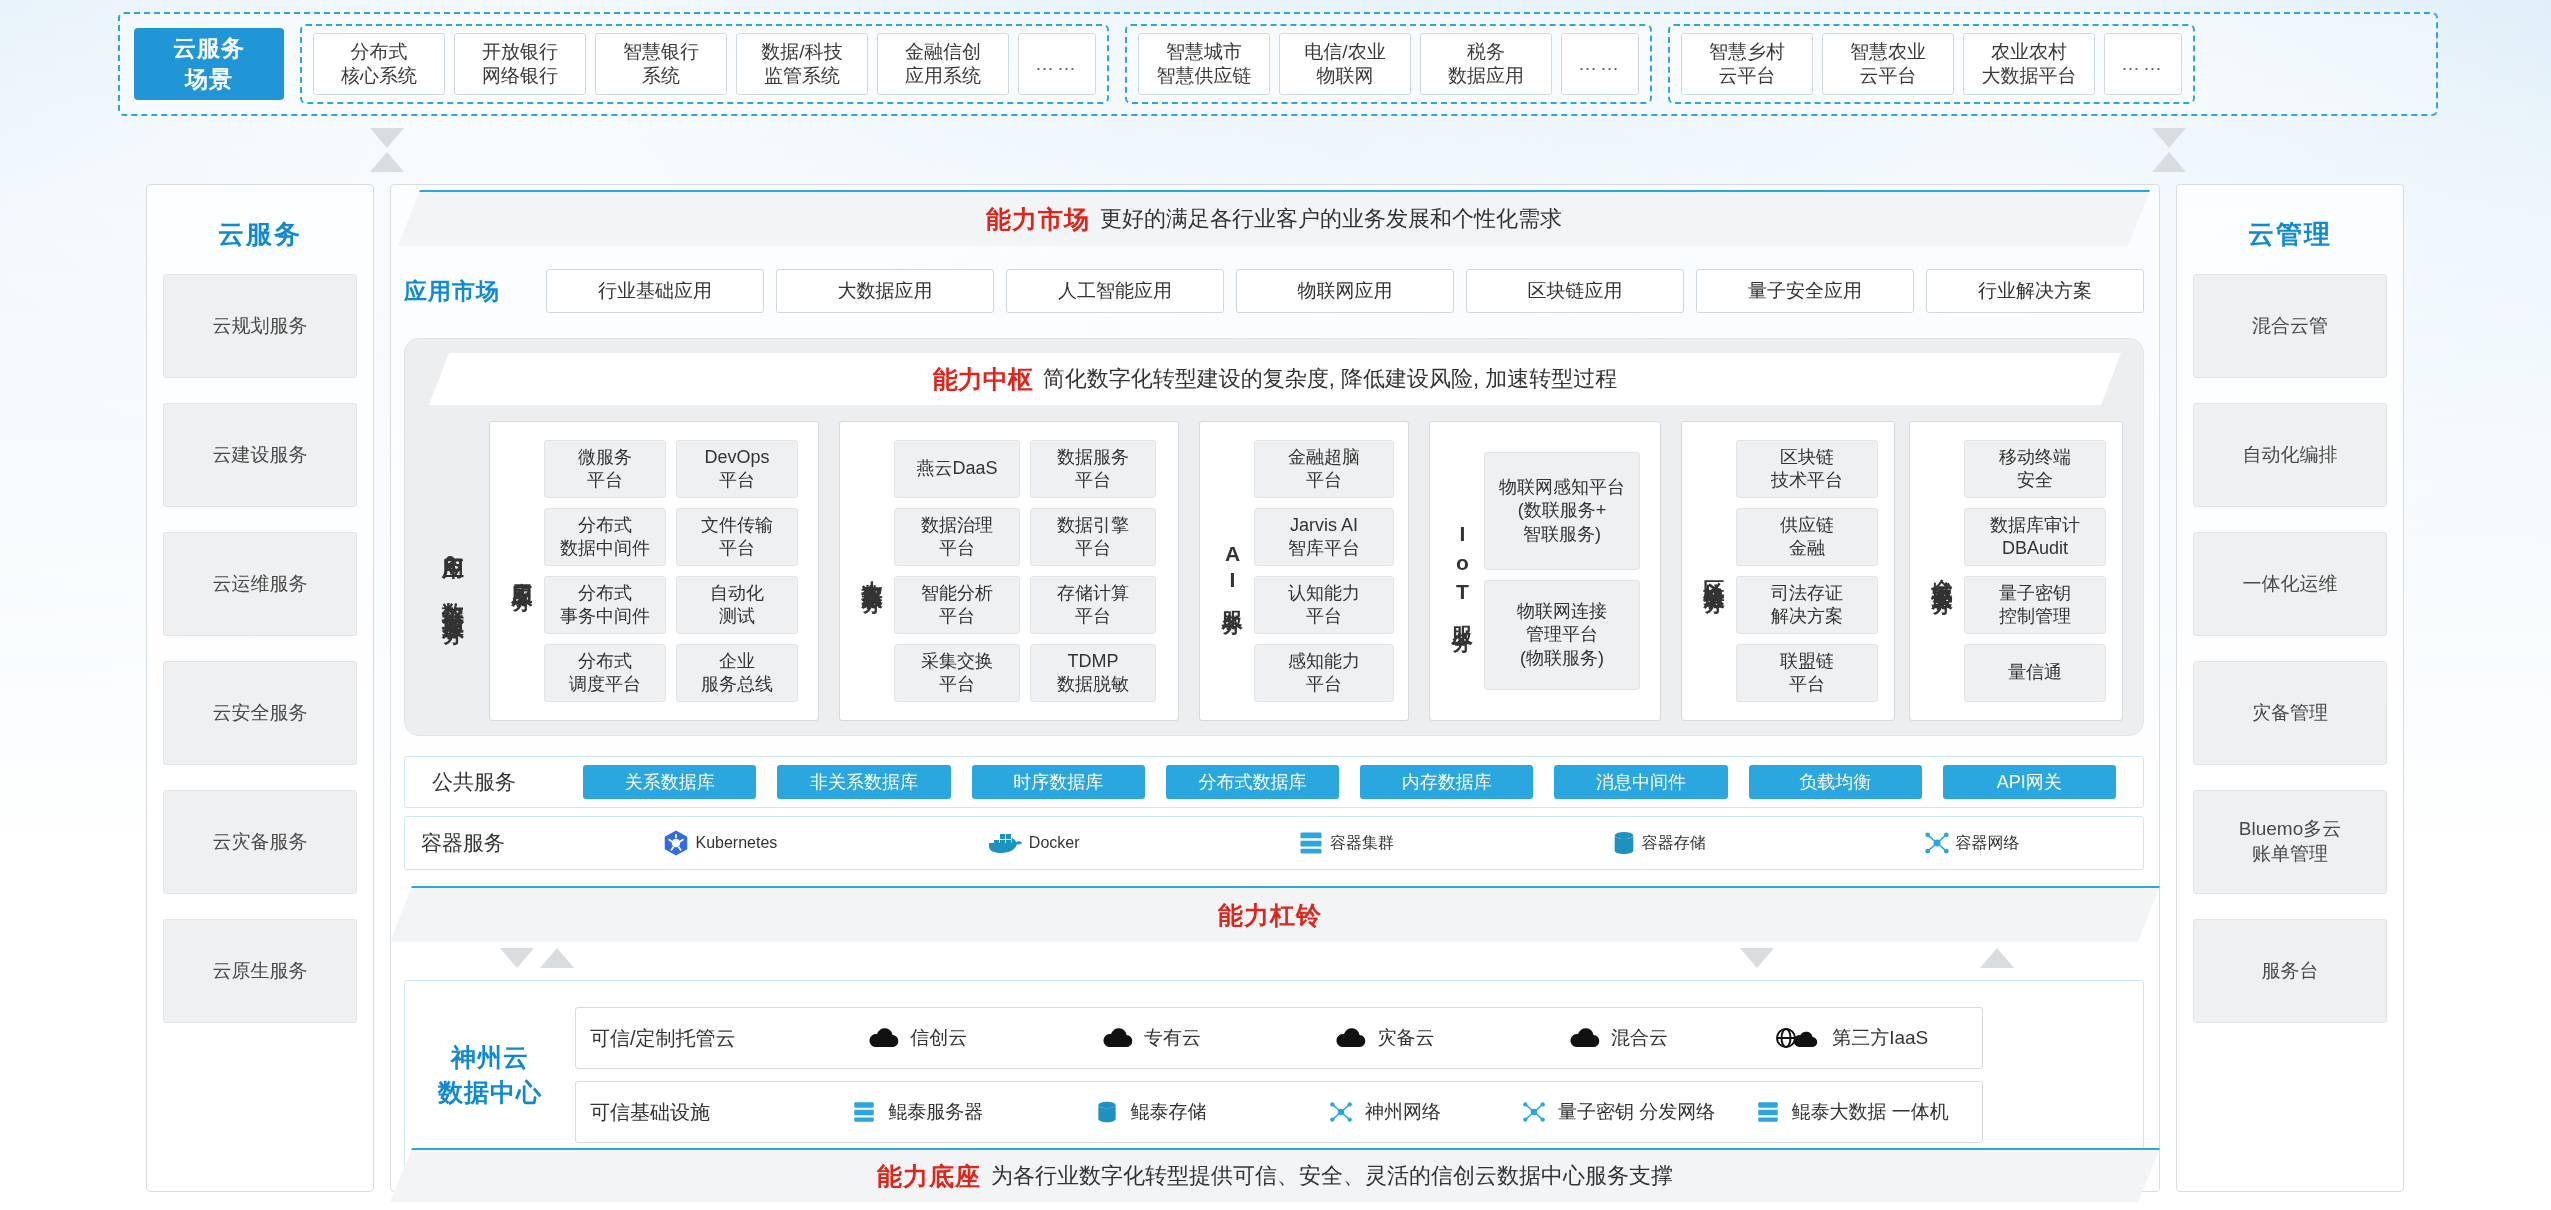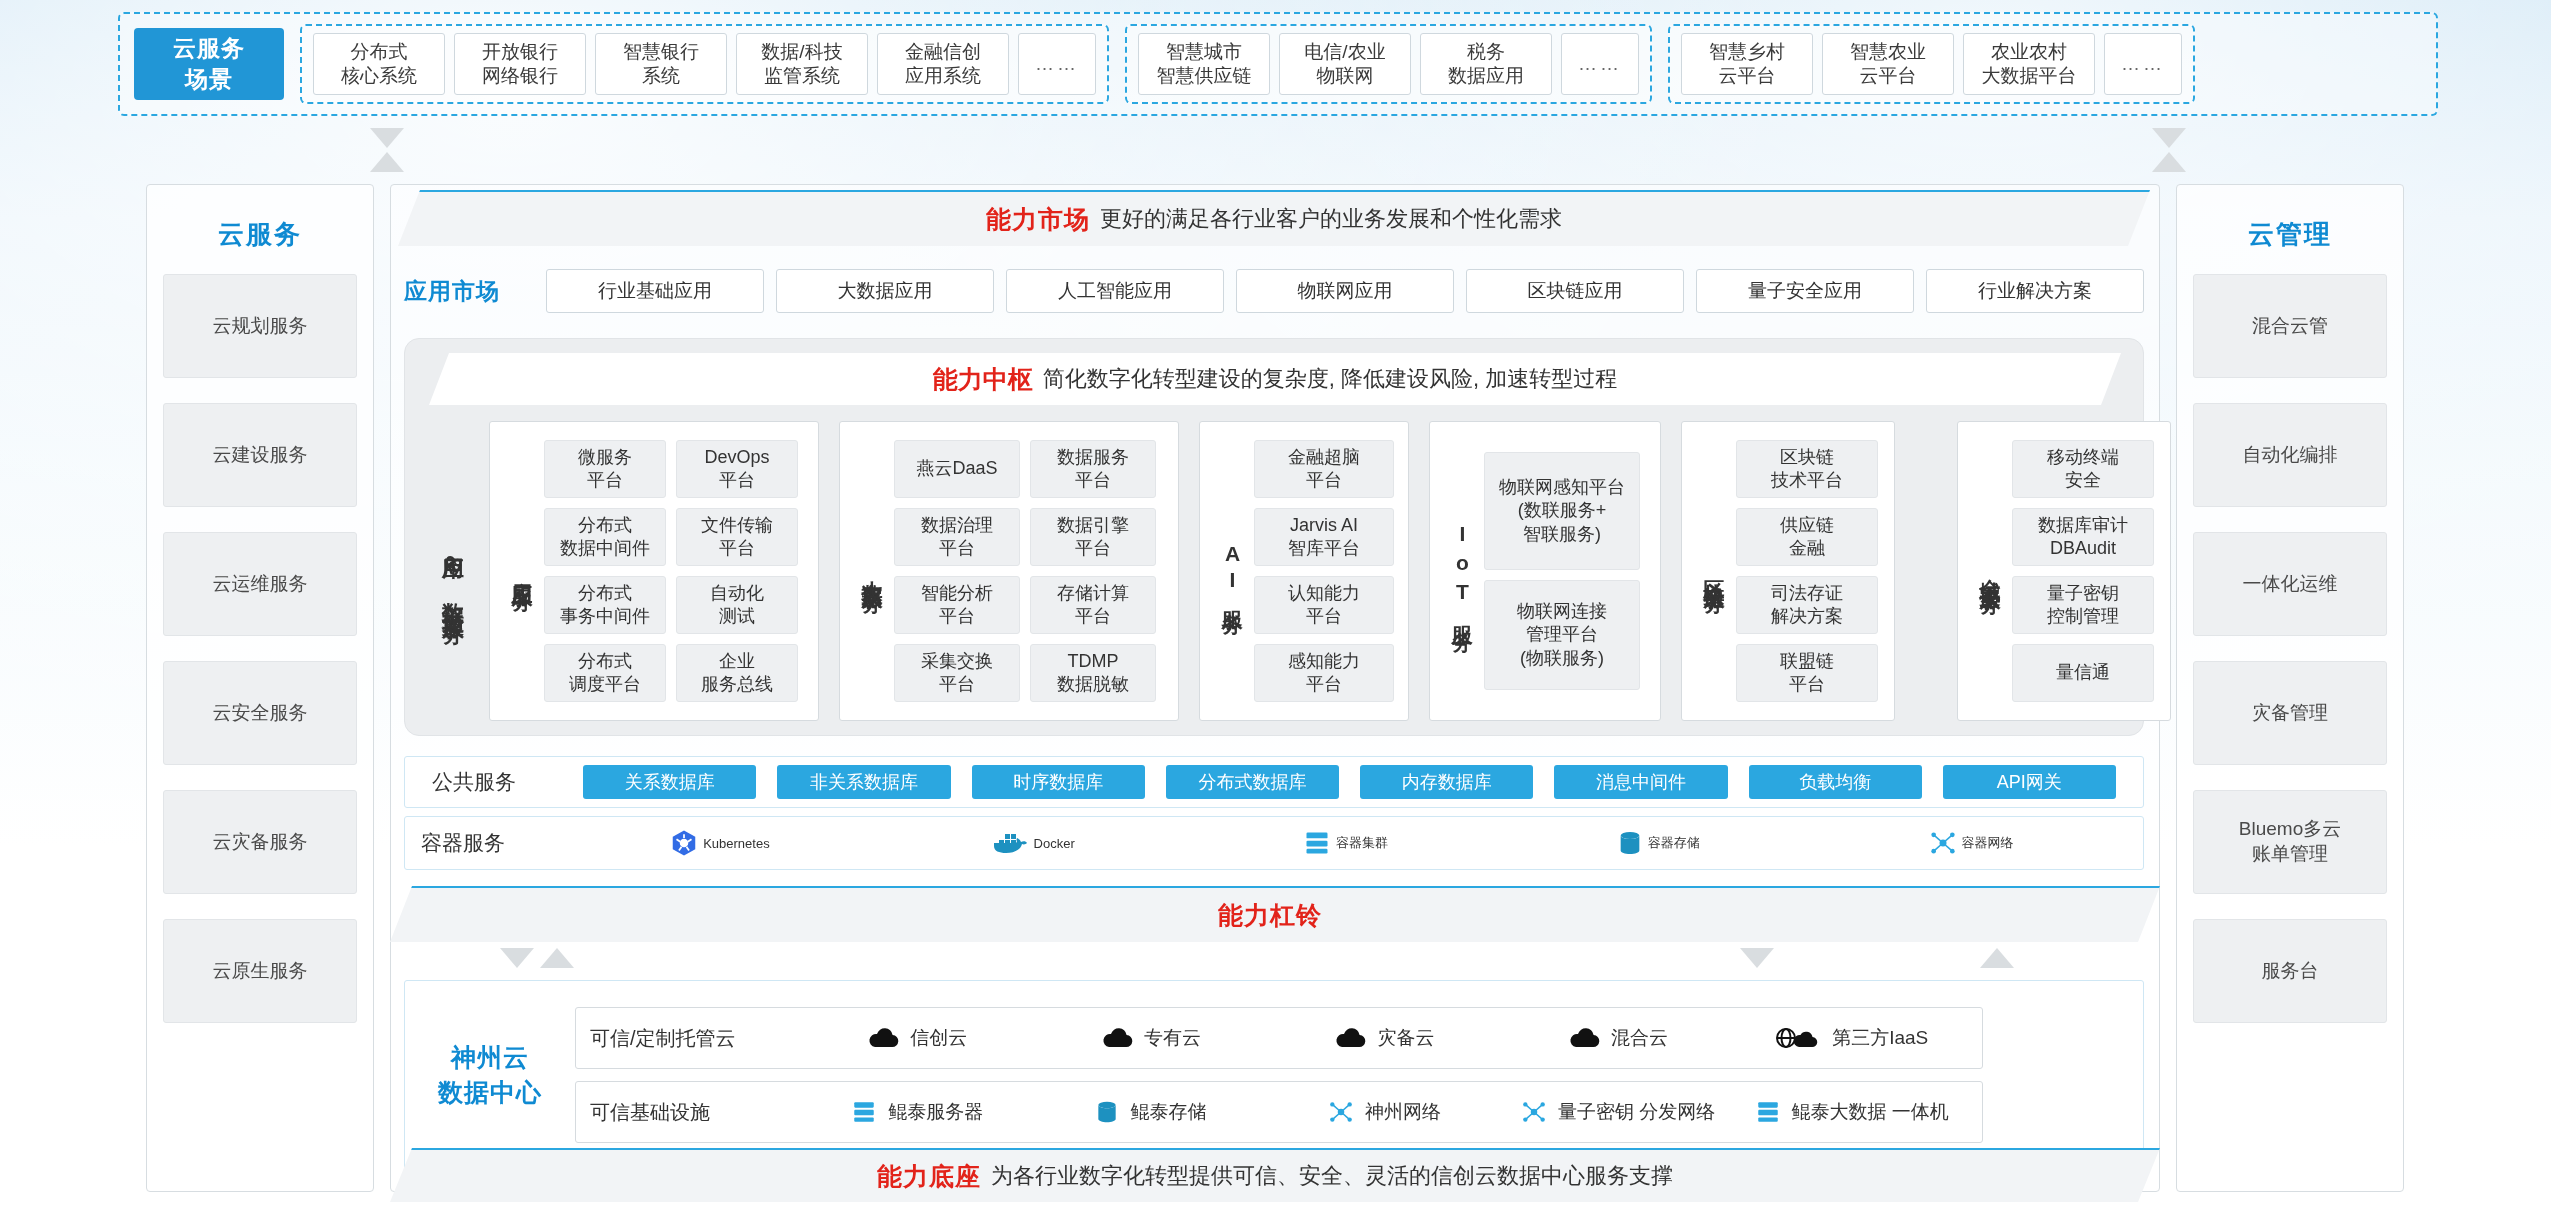--- a/index.html
+++ b/index.html
@@ -114,21 +114,21 @@
   .pubrow .lbl{ font-size:21px; color:#333; width:130px;}
   .pubrow .chip{ flex:1; height:34px; background:#2ba7e0; color:#fff; border-radius:3px; font-size:18px;
     display:flex;align-items:center;justify-content:center;}
 
   .containerrow{
     position:absolute; left:404px; top:816px; width:1740px; height:54px;
     border:1px solid #cfe7f4; border-radius:3px; background:#fff;
     display:flex; align-items:center; padding:0 16px;
   }
   .containerrow .lbl{ font-size:21px; color:#333; width:142px;}
-  .citem{ flex:1; display:flex; align-items:center; justify-content:center; gap:4px; font-size:13px; color:#333;}
+  .citem{ flex:1; display:flex; align-items:center; justify-content:center; gap:4px; font-size:16px; color:#333;}
 
   
   .barbell{ position:absolute; left:390px; top:886px; width:1770px; height:56px; }
 
   
   .dc-outer{
     position:absolute; left:404px; top:980px; width:1740px; height:190px;
     border:1px solid #cfe7f4; border-radius:3px; background:#fff; display:flex; align-items:center;
   }
   .dc-title{ width:170px; text-align:center; color:#0f8ad2; font-weight:bold; font-size:25px; line-height:1.4; letter-spacing:1px;}
@@ -359,21 +359,21 @@
         <div class="gray" style="width:142px;height:58px;white-space:pre-line">供应链
 金融</div>
         <div class="gray" style="width:142px;height:58px;white-space:pre-line">司法存证
 解决方案</div>
         <div class="gray" style="width:142px;height:58px;white-space:pre-line">联盟链
 平台</div>
       </div>
     </div>
   </div>
 
-  <div class="domain" style="left:1504px; width:214px;margin-left:48px;">
+  <div class="domain" style="left:1504px; width:214px;">
     <div class="vlabel">全域安全服务</div>
     <div class="cells">
       <div class="col">
         <div class="gray" style="width:142px;height:58px;white-space:pre-line">移动终端
 安全</div>
         <div class="gray" style="width:142px;height:58px;white-space:pre-line">数据库审计
 DBAudit</div>
         <div class="gray" style="width:142px;height:58px;white-space:pre-line">量子密钥
 控制管理</div>
         <div class="gray" style="width:142px;height:58px;white-space:pre-line">量信通</div>

